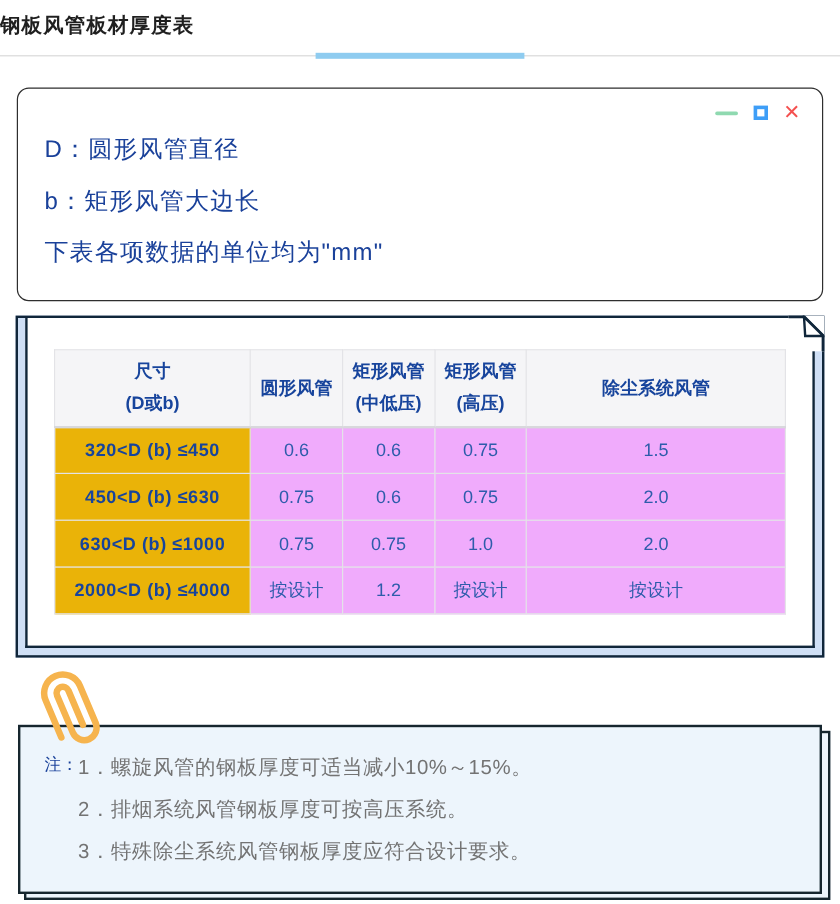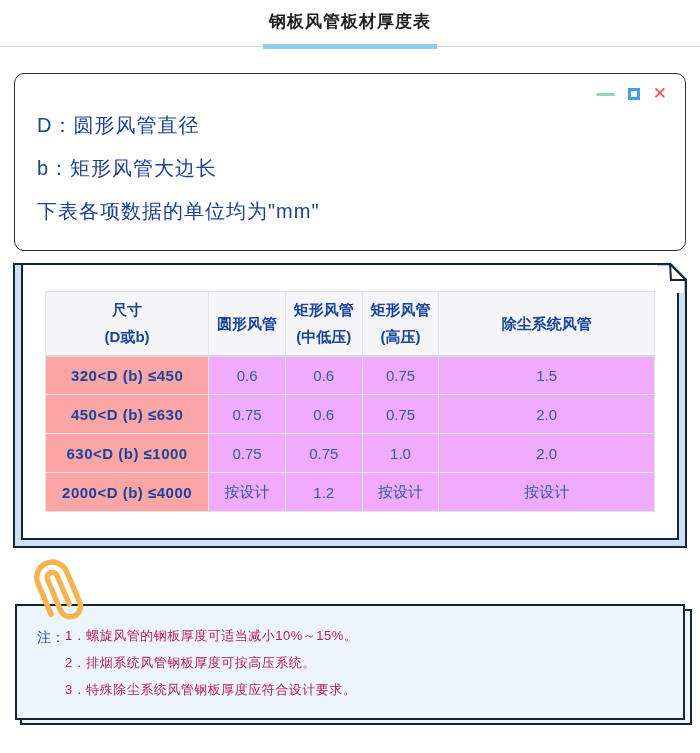--- a/index.html
+++ b/index.html
@@ -1,20 +1,20 @@
 <!DOCTYPE html>
 <html><head>
 <meta charset="utf-8">
 <style>
   * { margin:0; padding:0; box-sizing:border-box; }
   html,body { width:700px; height:753px; overflow:hidden; background:#ffffff;
     font-family:"Liberation Sans","DejaVu Sans",sans-serif; }
 
   
-  .title-bar { text-align:center; padding-top:10px; }
+  .title-bar { text-align:left; padding-top:10px; }
   .page-title { font-size:17px; font-weight:bold; color:#1f1f1f; letter-spacing:1px; }
   .divider-wrap { position:relative; margin-top:11px; height:6px; }
   .divider-line { position:absolute; top:2px; left:0; right:0; height:1px; background:#d9d9d9; }
   .divider-accent { position:absolute; top:0; left:50%; transform:translateX(-50%);
     width:174px; height:5px; background:#8fccf0; }
 
   
   .info-box { position:relative; margin:23px 14px 0; border:1px solid #2e2e2e;
     border-radius:10px; padding:30px 22px 18px; background:#ffffff; }
   .info-line { color:#1a419a; font-size:20px; line-height:2.14; letter-spacing:1px; }
@@ -30,31 +30,31 @@
     padding:26px 22px 26px; }
   .dogear { position:absolute; top:-2px; right:-2px; width:30px; height:30px; }
 
   table { width:100%; border-collapse:collapse; table-layout:fixed; }
   th,td { border:1px solid #e3e3e7; text-align:center; }
   th { background:#f5f5f7; color:#17449c; font-size:15px; font-weight:bold;
     height:64px; border-bottom:2px solid #d8d8dc; }
   .th-line { display:block; line-height:1.75; }
   .th-line:empty { display:none; }
   td { height:39px; font-size:15px; color:#2e5cab; background:#f0abfc; }
-  td.row-label { background:#fca5a5; color:#17449c; font-weight:bold; letter-spacing:0.5px; }
+  td.row-label { background:#eab308; color:#17449c; font-weight:bold; letter-spacing:0.5px; }
 
   
   .note-wrap { position:relative; margin:56px 15px 0; }
   .note-shadow { position:absolute; left:5px; top:5px; right:-7px; height:100%;
     background:#edf5fc; border:2px solid #16262e; }
   .note-box { position:relative; background:#edf5fc; border:2px solid #16262e;
     padding:17px 20px 15px; display:flex; }
   .note-label { color:#1a419a; font-size:14px; line-height:2.05; white-space:nowrap; }
   .note-items { list-style:none; }
-  .note-item { color:#be185d; font-size:13px; line-height:2.05; letter-spacing:0.5px; }
+  .note-item { color:#737373; font-size:17px; line-height:2.05; letter-spacing:0.5px; }
   .paperclip { position:absolute; left:12px; top:-46px; width:62px; height:66px; z-index:2; }
 </style>
 </head>
 <body>
 
 <div class="title-bar">
   <div class="page-title">钢板风管板材厚度表</div>
 </div>
 <div class="divider-wrap">
   <div class="divider-line"></div>

